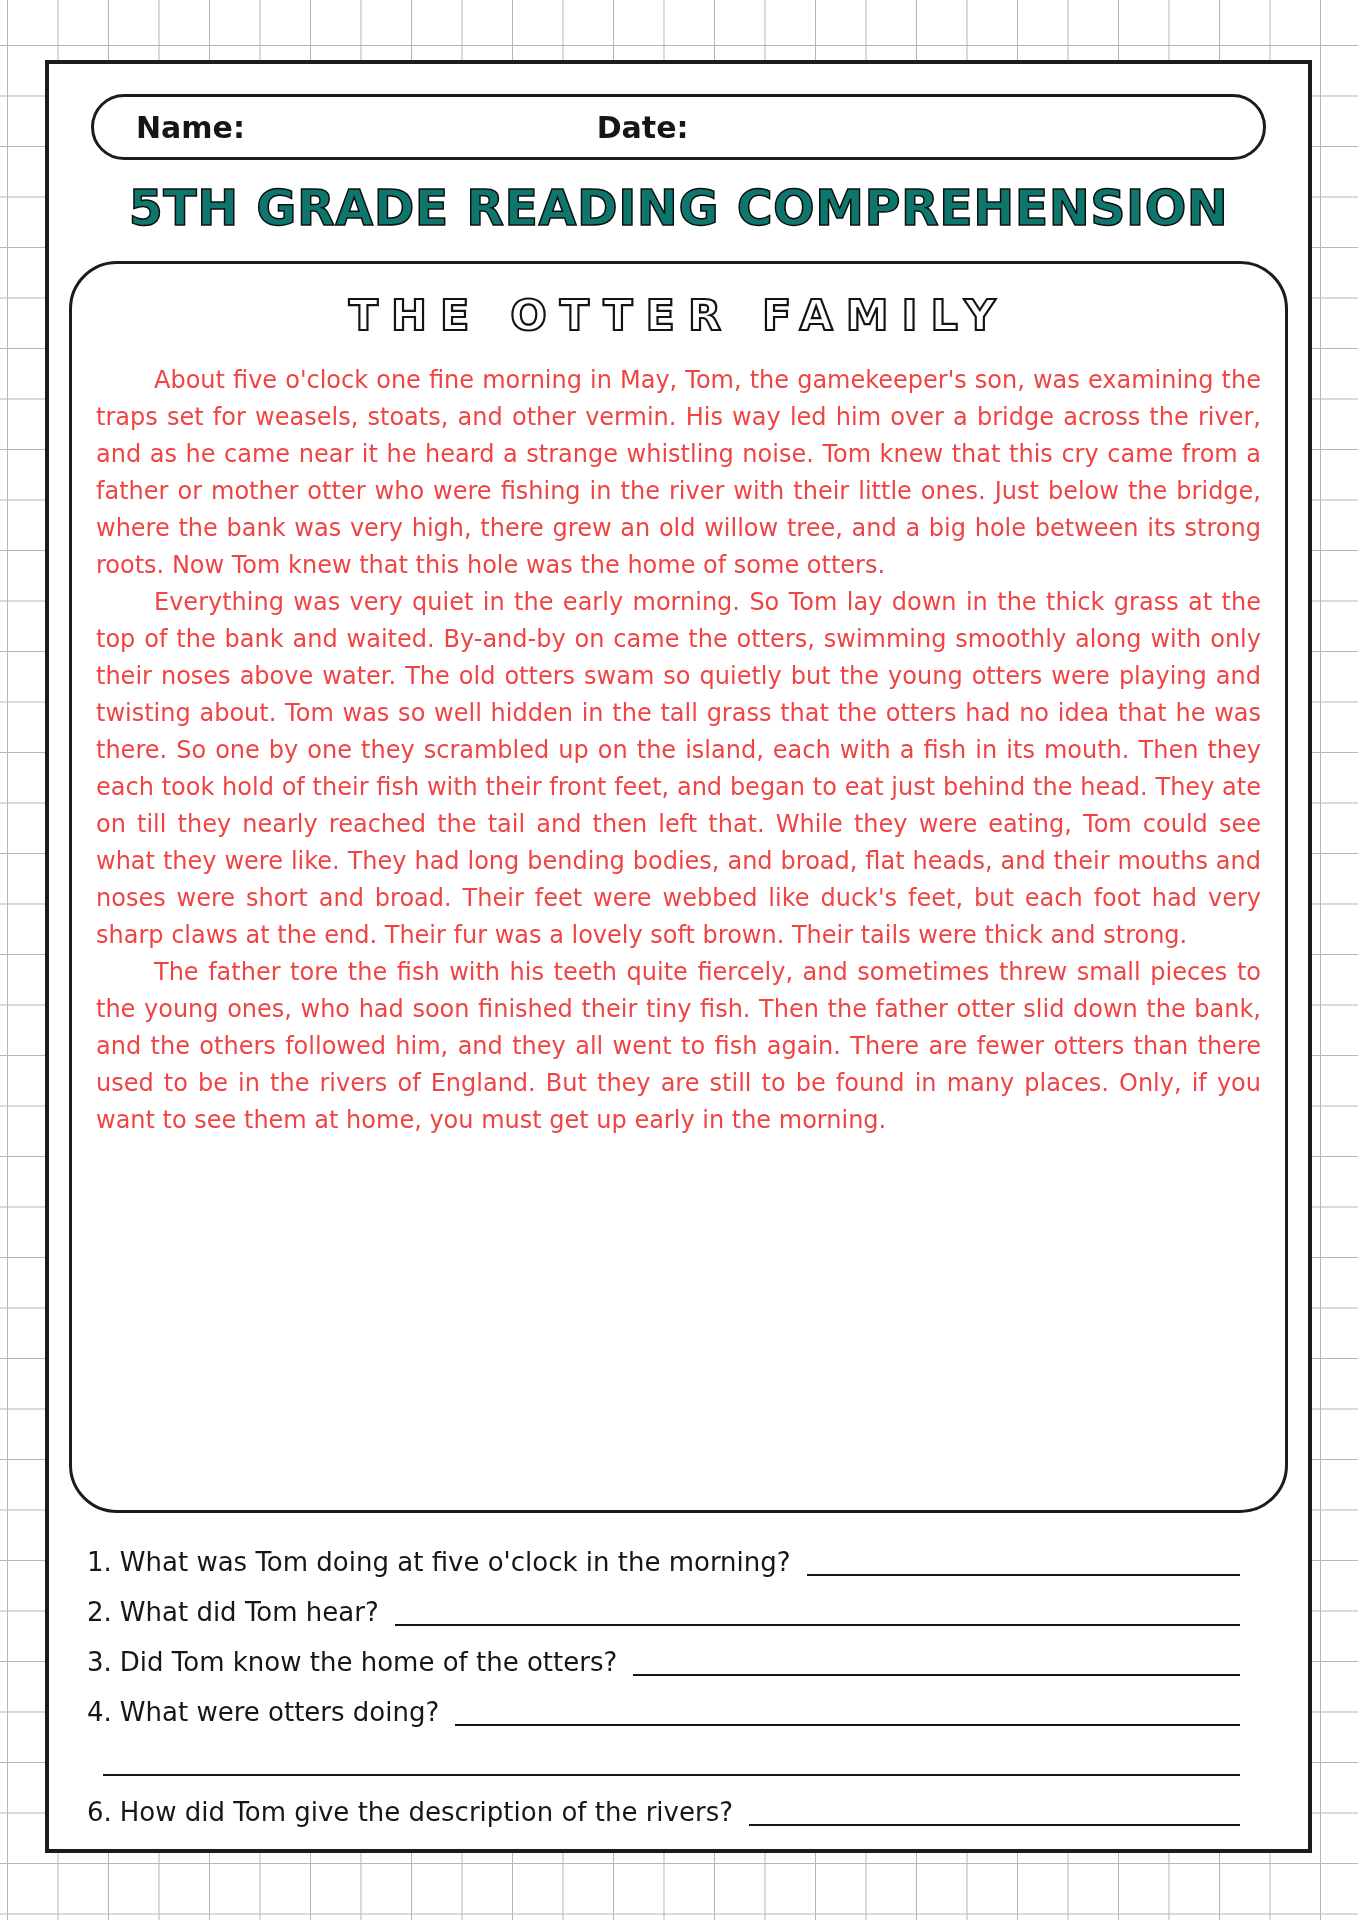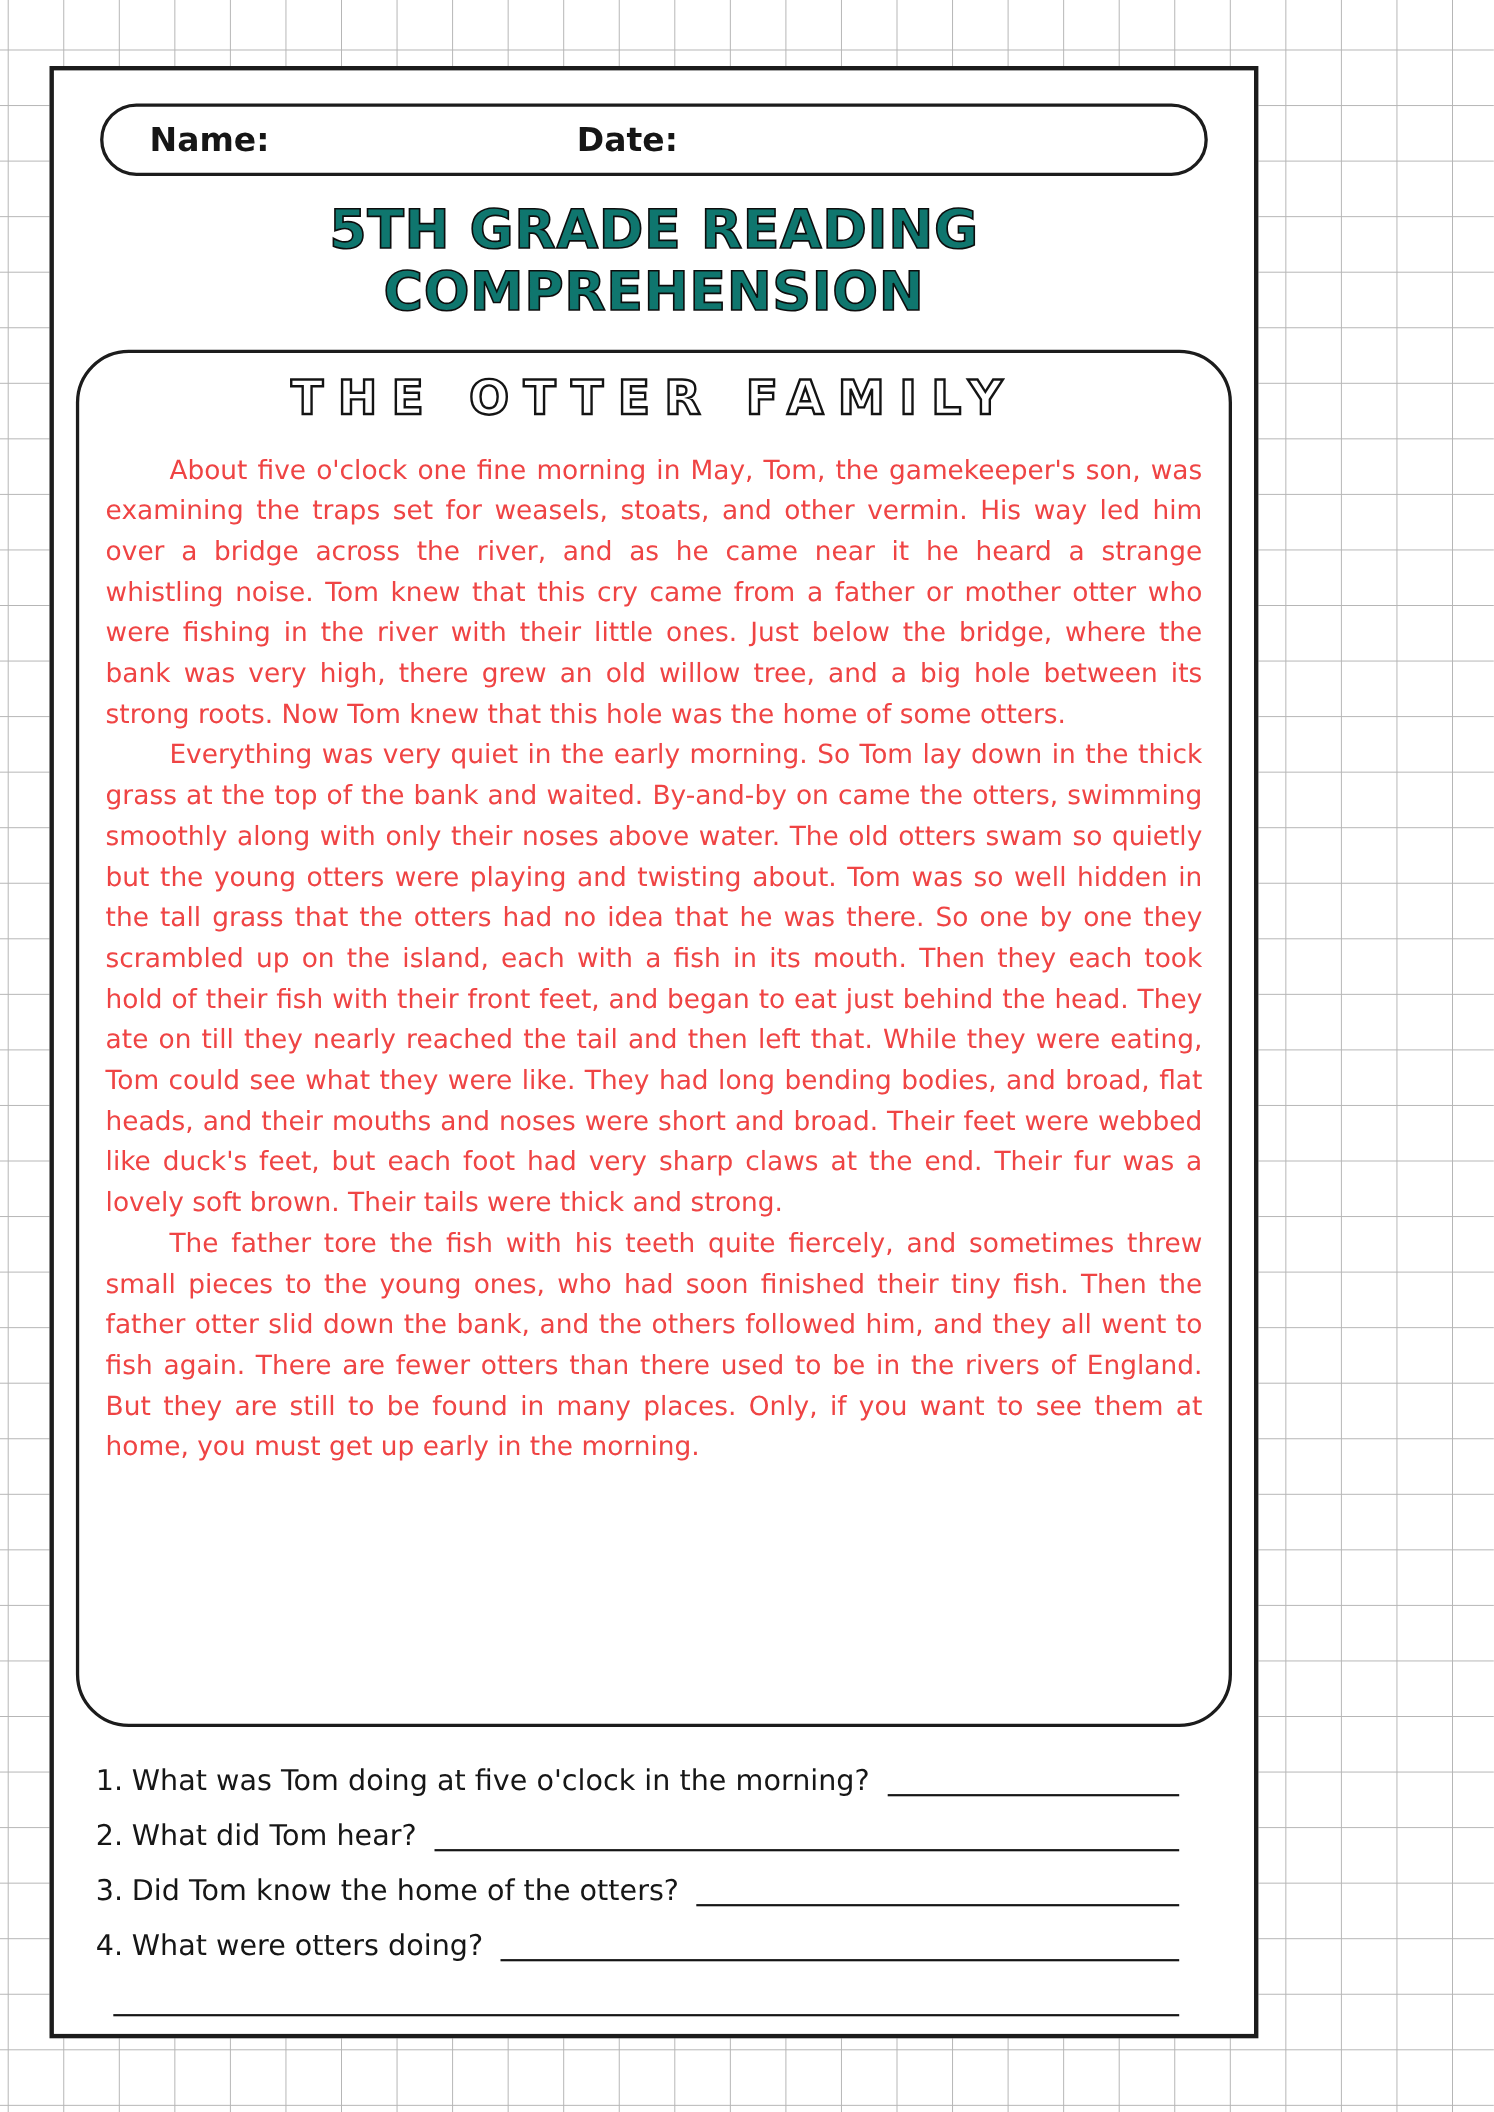--- a/index.html
+++ b/index.html
@@ -19,21 +19,21 @@
       linear-gradient(to bottom, #b6b6b6 1px, transparent 1px);
     background-size: 50.5px 50.5px;
     background-position: 7px 45px;
     overflow: hidden;
   }
 
   .sheet {
     position: absolute;
     left: 45px;
     top: 60px;
-    width: 1099px;
+    width: 1267px;
     height: 1793px;
     background: #ffffff;
     border: 4px solid #1c1c1c;
     padding: 0 20px;
     overflow: hidden;
   }
 
   
   .namedate {
     margin: 30px 22px 0 22px;
@@ -61,21 +61,21 @@
     color: #0f766e;
     -webkit-text-stroke: 1.5px #0d0d0d;
   }
 
   
   .story-panel {
     margin-top: 24px;
     height: 1252px;
     border: 3px solid #1c1c1c;
     border-radius: 48px;
-    padding: 16px 24px 18px 24px;
+    padding: 26px 24px 18px 24px;
     background: #ffffff;
     overflow: hidden;
   }
   .story-title {
     text-align: center;
     font-size: 43px;
     font-weight: 800;
     letter-spacing: 13px;
     color: #ffffff;
     -webkit-text-stroke: 2.2px #141414;

